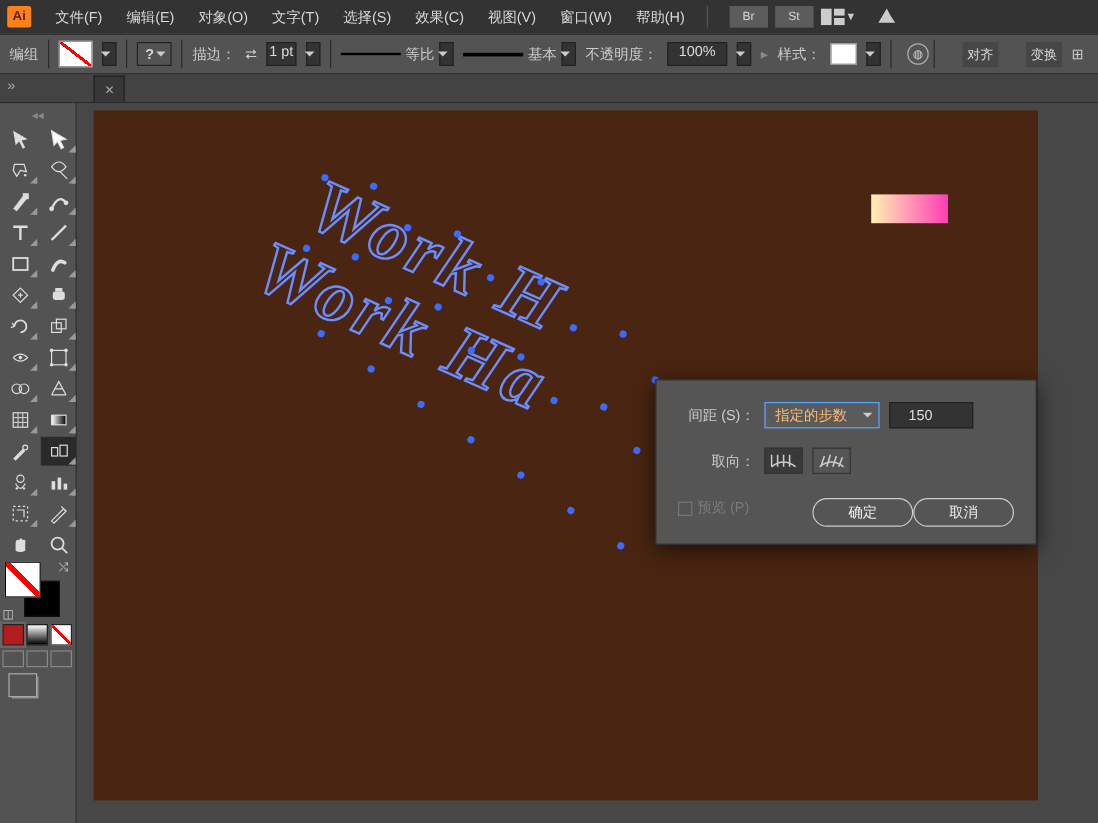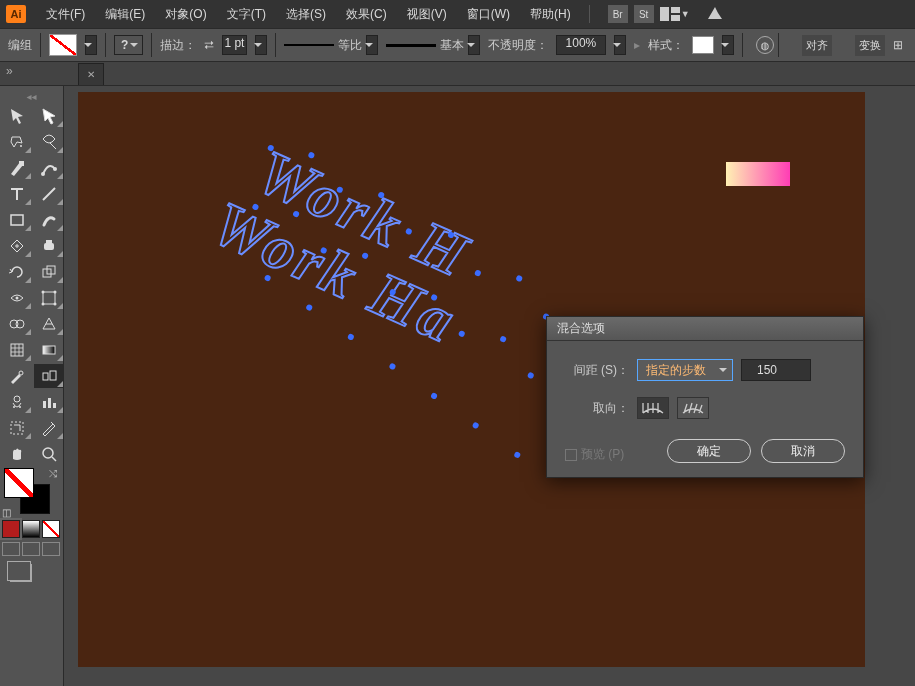--- a/index.html
+++ b/index.html
@@ -3,21 +3,21 @@
 <meta charset="utf-8">
 <style>
 * { margin: 0; padding: 0; box-sizing: border-box; font-family: "Microsoft YaHei", Arial, sans-serif; font-size: 12px; user-select: none; }
 body { width: 915px; height: 686px; background: #474747; color: #d8d8d8; overflow: hidden; position: relative; }
 
 
 .menubar { height: 28px; background: #333333; display: flex; align-items: center; padding: 0 6px; gap: 4px; }
 .ai-logo { width: 20px; height: 18px; background: #ff7f18; color: #582800; font-weight: bold; font-size: 11px; display: flex; align-items: center; justify-content: center; border-radius: 2px; margin-right: 8px; }
 .menu-item { padding: 4px 8px; cursor: pointer; }
 .menu-sep { width: 1px; height: 18px; background: #555; margin: 0 6px; }
-.menu-iconbox { width: 20px; height: 18px; background: #5c5c5c; display:flex; align-items:center; justify-content:center; font-size:10px; }
+.menu-iconbox { width: 32px; height: 18px; background: #5c5c5c; display:flex; align-items:center; justify-content:center; font-size:10px; }
 .menu-iconrow { display:flex; gap:6px; margin-left: 8px; align-items:center; }
 .menu-cloud { margin-left:10px; }
 
 
 .controlbar { height: 34px; background: #535353; border-top:1px solid #2a2a2a; border-bottom:1px solid #2a2a2a; display:flex; align-items:center; padding: 0 8px; gap: 8px; }
 .ctrl-swatch { width: 28px; height: 22px; background: #fff; border:1px solid #999; position: relative; display:inline-block; }
 .ctrl-swatch.red-line::after { content:""; position:absolute; left:0; top:0; right:0; bottom:0; background: linear-gradient(to top right, transparent 46%, red 46%, red 54%, transparent 54%); }
 .ctrl-sep { width:1px; height:24px; background:#2a2a2a; }
 .ctrl-label { color:#ccc; }
 .ctrl-dd { height:20px; background:#333; border:1px solid #222; padding: 0 14px 0 6px; position:relative; min-width: 20px; display:inline-flex; align-items:center; }
@@ -79,21 +79,21 @@
 .dialog-title { height:24px; background: linear-gradient(#6a6a6a,#565656); border-bottom:1px solid #333; display:flex; align-items:center; padding: 0 10px; color:#ddd; font-size:12px;}
 .dialog-body { padding: 18px 18px 14px 18px; }
 .dlg-row { display:flex; align-items:center; gap:8px; margin-bottom: 16px; }
 .dlg-lbl { color:#ccc; min-width: 64px; text-align:right;}
 .sel { height:22px; min-width: 96px; background:#5b5b5b; border:1px solid #57a7ff; color:#fdba74; padding: 0 18px 0 8px; position:relative; display:inline-flex; align-items:center;}
 .sel::after{ content:""; position:absolute; right:5px; top:8px; border:4px solid transparent; border-top-color:#ccc;}
 .txt { width:70px; height:22px; background:#333; border:1px solid #222; color:#ddd; padding: 0 15px; }
 .orient-btn { width:32px; height:22px; border:1px solid #333; background:#555; display:inline-flex; align-items:center; justify-content:center;}
 .orient-btn.active{ background:#3a3a3a;}
 .orient-svg{ color:#ccc;}
-.dlg-footer{ display:flex; align-items:flex-end; gap:10px; padding-top: 4px;}
+.dlg-footer{ display:flex; align-items:flex-start; padding-top: 4px;}
 .cb { width:12px; height:12px; border:1px solid #777; display:inline-block; margin-right:4px;}
 .dlg-btn { height:24px; min-width:84px; border:1px solid #ccc; border-radius: 12px; background:transparent; color:#eee; display:inline-flex; align-items:center; justify-content:center; cursor:pointer;}
 .preview-wrap{ color:#7a7a7a; display:flex; align-items:center; flex:1;}
 
 .ctrl-dd.qmark { min-width: 24px; background:#535353;}
 .ctrl-dd.qmark span{ font-weight:bold; }
 </style>
 </head>
 <body>
 
@@ -571,21 +571,20 @@
               <circle cx="210" cy="170" r="3"></circle>
               <circle cx="260" cy="180" r="3"></circle>
               <circle cx="310" cy="190" r="3"></circle>
               <circle cx="360" cy="200" r="3"></circle>
           </g>
         </svg>
       </div>
     </div>
 
     <div class="dialog">
-      <div class="dialog-title">混合选项</div>
       <div class="dialog-body">
         <div class="dlg-row">
           <span class="dlg-lbl">间距 (S)：</span>
           <span class="sel">指定的步数</span>
           <input class="txt" value="150" style="">
         </div>
         <div class="dlg-row">
           <span class="dlg-lbl">取向：</span>
           <span class="orient-btn active">
             <svg class="orient-svg" width="22" height="14">

